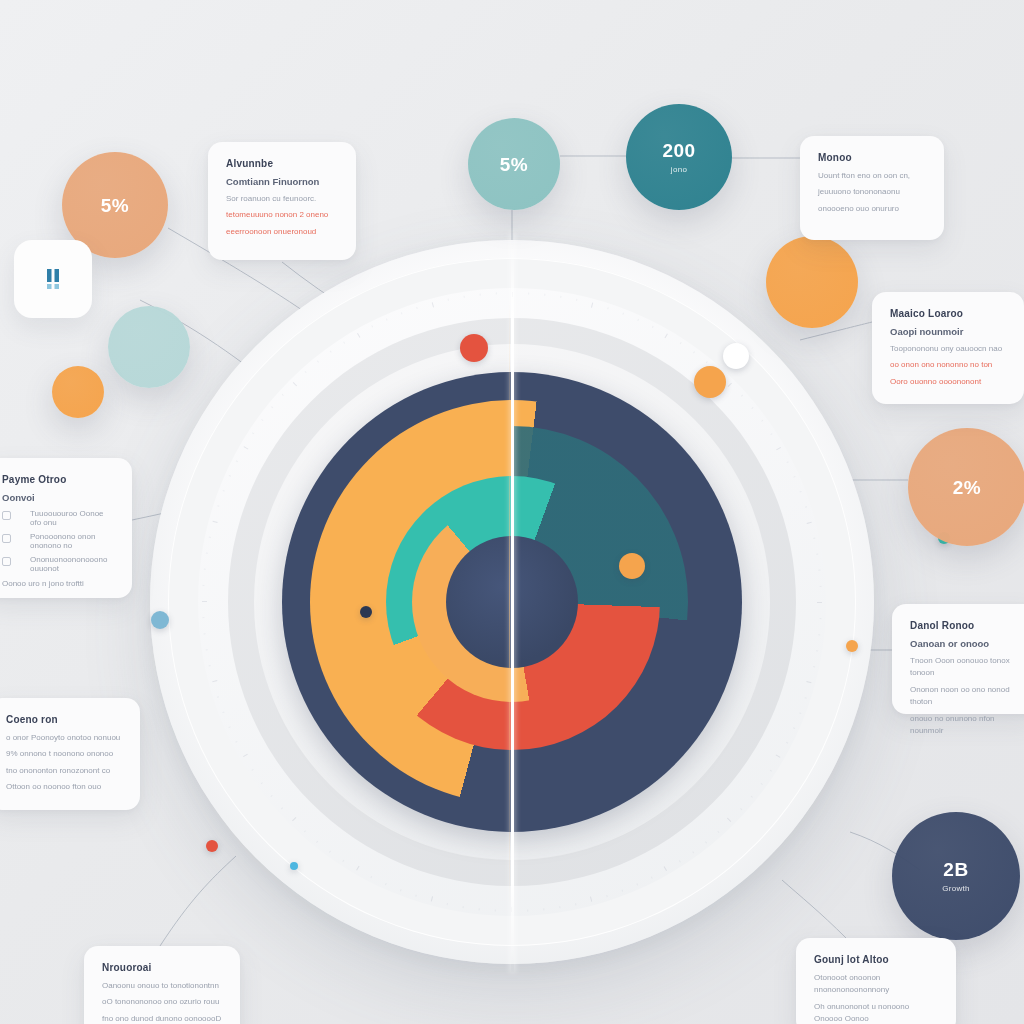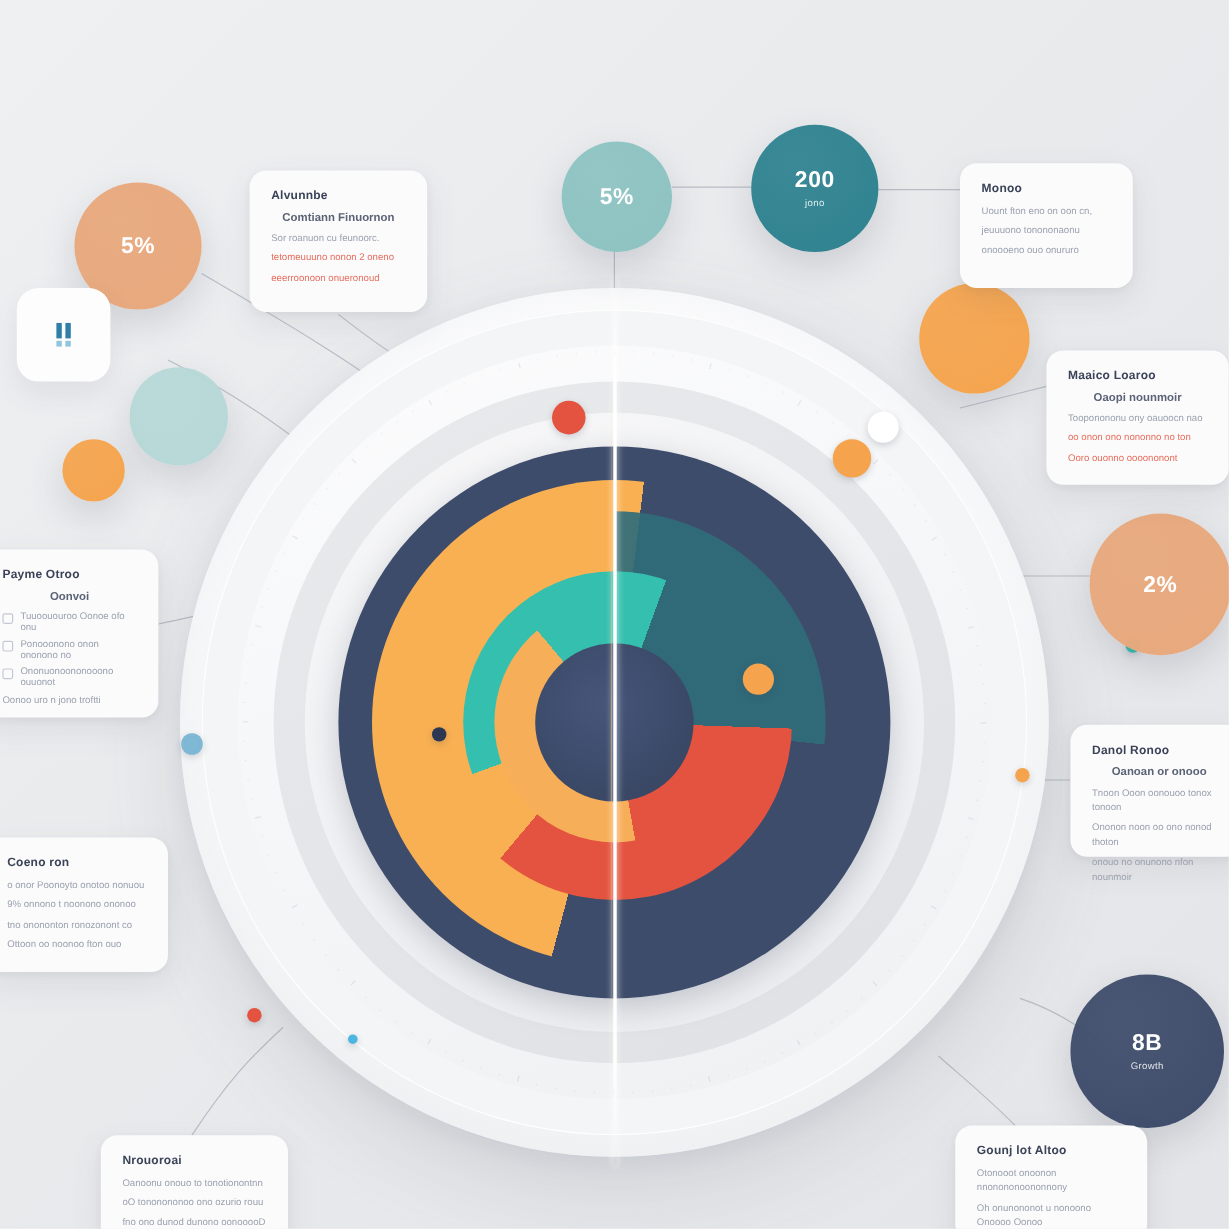--- a/index.html
+++ b/index.html
@@ -121,24 +121,24 @@
   .bubble .b-val{font-size:19px;font-weight:700;letter-spacing:.5px;line-height:1;}
   .bubble .b-sub{font-size:8px;opacity:.85;margin-top:5px;letter-spacing:.3px;}
 
   
   .card{
     position:absolute;background:#fbfbfc;border-radius:14px;
     box-shadow:0 10px 26px rgba(80,90,110,.10),0 2px 6px rgba(80,90,110,.06);
     padding:16px 18px;box-sizing:border-box;
   }
   .card h4{margin:0 0 7px 0;font-size:10px;font-weight:700;color:#3b4358;letter-spacing:.2px;}
-  .card h5{margin:0 0 6px 0;font-size:9.5px;font-weight:600;color:#5b6376;text-align:center;}
+  .card h5{margin:0 0 6px 0;font-size:9.5px;font-weight:600;color:#5b6376;}
   .card p{margin:0 0 4px 0;font-size:8px;line-height:1.55;color:#9aa1ae;}
   .card p.accent{color:#e4533f;opacity:.85;}
-  .card li{list-style:none;font-size:8px;color:#9aa1ae;margin-bottom:5px;display:flex;gap:6px;align-items:flex-start;}
+  .card li{list-style:none;font-size:8px;color:#9aa1ae;margin-bottom:5px;display:flex;gap:19px;align-items:flex-start;}
   .card ul{margin:0;padding:0;}
   .chk{width:7px;height:7px;border:1px solid #c3c8d2;border-radius:2px;flex:0 0 auto;margin-top:2px;}
 
   .mini-card{
     position:absolute;background:#fdfdfd;border-radius:18px;
     box-shadow:0 10px 24px rgba(80,90,110,.10);
     display:flex;align-items:center;justify-content:center;
   }
   .blue-glyph{width:14px;height:20px;display:block;}
 </style>
@@ -346,21 +346,21 @@
       </div>
       <div class="bubble" style="left: 626px; top: 104px; width: 106px; height: 106px; background: radial-gradient(circle at 36% 30%, rgba(47, 130, 144, 0.933), rgb(47, 130, 144)); box-shadow: rgba(70, 80, 100, 0.18) 0px 12px 30px;">
         <div class="b-val">200</div>
         <div class="b-sub">jono</div>
       </div>
       <div class="bubble" style="left: 766px; top: 236px; width: 92px; height: 92px; background: radial-gradient(circle at 36% 30%, rgba(245, 164, 77, 0.933), rgb(245, 164, 77)); box-shadow: rgba(70, 80, 100, 0.18) 0px 12px 30px;"></div>
       <div class="bubble" style="left: 908px; top: 428px; width: 118px; height: 118px; background: radial-gradient(circle at 36% 30%, rgba(232, 168, 124, 0.933), rgb(232, 168, 124)); box-shadow: rgba(70, 80, 100, 0.18) 0px 12px 30px;">
         <div class="b-val">2%</div>
       </div>
       <div class="bubble" style="left: 892px; top: 812px; width: 128px; height: 128px; background: radial-gradient(circle at 36% 30%, rgba(62, 76, 107, 0.933), rgb(62, 76, 107)); box-shadow: rgba(70, 80, 100, 0.18) 0px 12px 30px;">
-        <div class="b-val">8B</div>
+        <div class="b-val">2B</div>
         <div class="b-sub">Growth</div>
       </div>
       <div class="bubble" style="left: 62px; top: 152px; width: 106px; height: 106px; background: radial-gradient(circle at 36% 30%, rgba(232, 168, 124, 0.933), rgb(232, 168, 124)); box-shadow: rgba(70, 80, 100, 0.18) 0px 12px 30px;">
         <div class="b-val">5%</div>
       </div>
       <div class="bubble" style="left: 108px; top: 306px; width: 82px; height: 82px; background: radial-gradient(circle at 36% 30%, rgba(183, 216, 216, 0.933), rgb(183, 216, 216)); box-shadow: rgba(70, 80, 100, 0.18) 0px 12px 30px;"></div>
       <div class="bubble" style="left: 52px; top: 366px; width: 52px; height: 52px; background: radial-gradient(circle at 36% 30%, rgba(245, 164, 77, 0.933), rgb(245, 164, 77)); box-shadow: rgba(70, 80, 100, 0.18) 0px 12px 30px;"></div>
     </div>
 
   <div id="card-layer">

